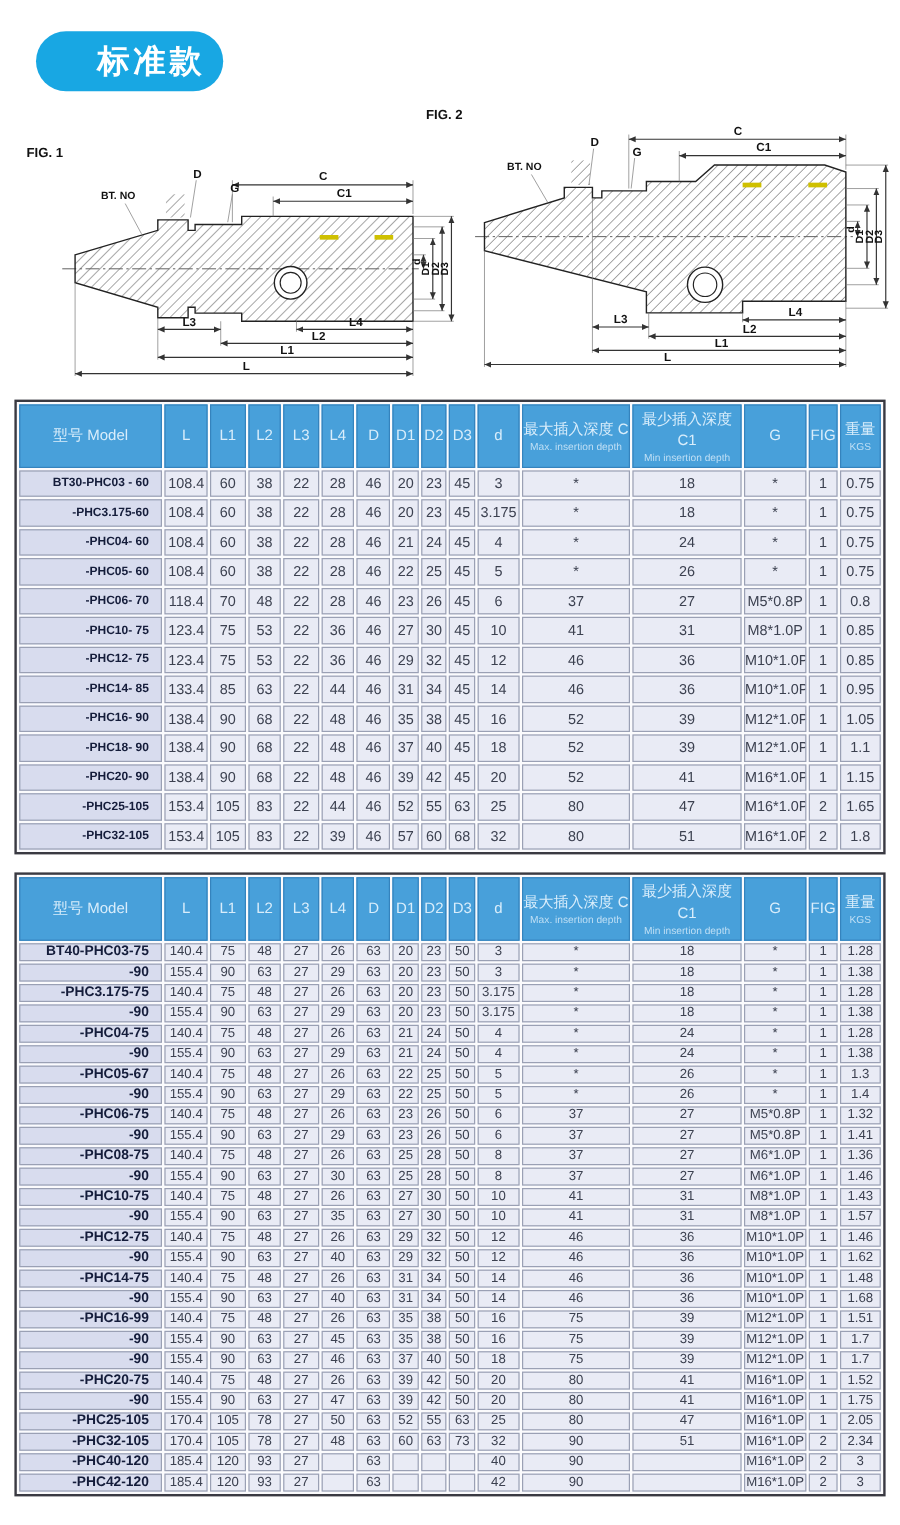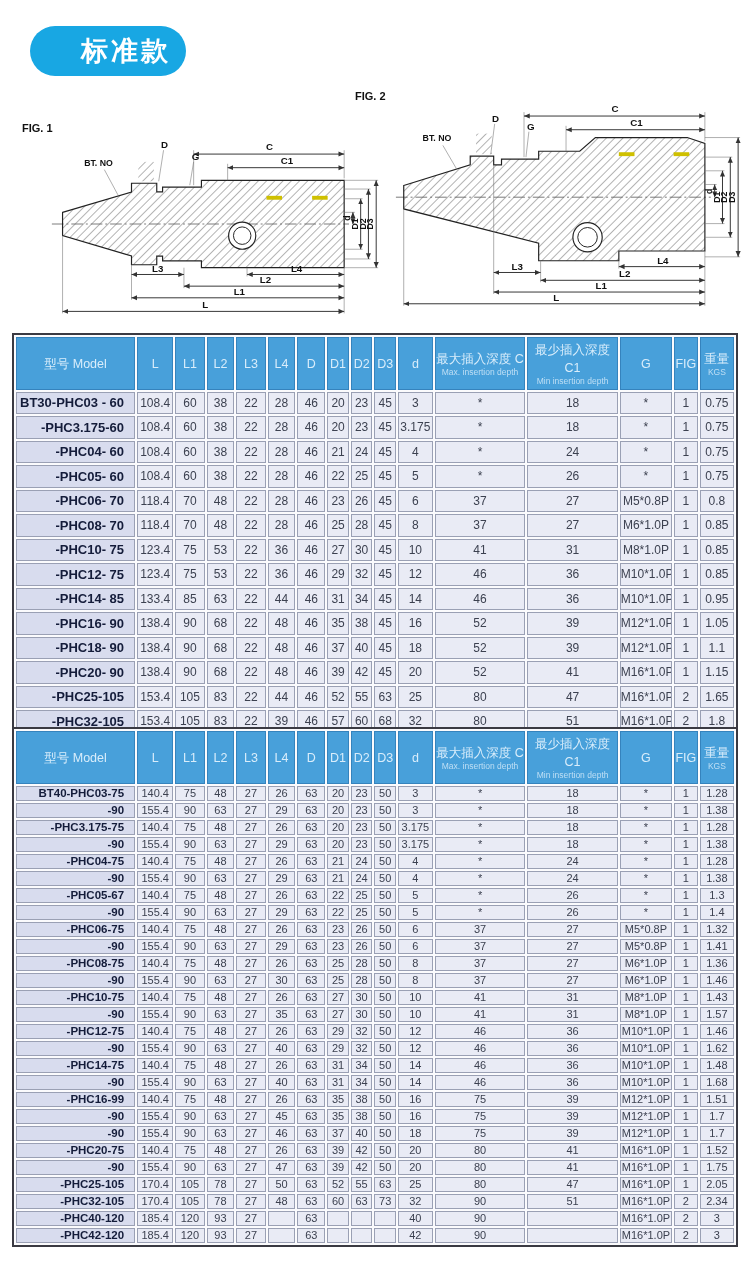--- a/index.html
+++ b/index.html
@@ -33,21 +33,21 @@
   table { width:100%; border-collapse:separate; border-spacing:2px; background:#fbfbfd;
     border:2px solid #3a3a42; table-layout:fixed; }
   th { background:#48a0da; color:#d9edfb; font-weight:normal; border:1px solid #3583bd;
        text-align:center; vertical-align:middle; padding:2px 0; line-height:1.15; }
   .h-zh { font-size:12.5px; }
   .h-en { display:block; font-size:8.5px; color:#bfdff5; }
   td { background:#e9ebf5; border:1px solid #9aa0b4; text-align:center; vertical-align:middle;
        color:#3c4150; overflow:hidden; white-space:nowrap; }
   td.model-cell { background:#d8dcee; font-weight:bold; color:#141c3a; text-align:right; padding-right:10px; }
   .t1 td { height:22.5px; font-size:12px; }
-  .t1 td.model-cell { font-size:13px;text-align:right; }
+  .t1 td.model-cell { font-size:10px;text-align:right; }
   .t1 th { height:36px; }
   .t2 td { height:15px; font-size:11px; }
   .t2 td.model-cell { font-size:11.5px; }
   .t2 th { height:36px; }
 </style>
 </head>
 <body>
 
 <div class="page">
 
@@ -313,38 +313,20 @@
             <td class="data-cell">26</td>
             <td class="data-cell">45</td>
             <td class="data-cell">6</td>
             <td class="data-cell">37</td>
             <td class="data-cell">27</td>
             <td class="data-cell">M5*0.8P</td>
             <td class="data-cell">1</td>
             <td class="data-cell">0.8</td>
           </tr>
           <tr>
-            <td class="model-cell">-PHC08- 70</td>
-            <td class="data-cell">118.4</td>
-            <td class="data-cell">70</td>
-            <td class="data-cell">48</td>
-            <td class="data-cell">22</td>
-            <td class="data-cell">28</td>
-            <td class="data-cell">46</td>
-            <td class="data-cell">25</td>
-            <td class="data-cell">28</td>
-            <td class="data-cell">45</td>
-            <td class="data-cell">8</td>
-            <td class="data-cell">37</td>
-            <td class="data-cell">27</td>
-            <td class="data-cell">M6*1.0P</td>
-            <td class="data-cell">1</td>
-            <td class="data-cell">0.85</td>
-          </tr>
-          <tr>
             <td class="model-cell">-PHC10- 75</td>
             <td class="data-cell">123.4</td>
             <td class="data-cell">75</td>
             <td class="data-cell">53</td>
             <td class="data-cell">22</td>
             <td class="data-cell">36</td>
             <td class="data-cell">46</td>
             <td class="data-cell">27</td>
             <td class="data-cell">30</td>
             <td class="data-cell">45</td>

